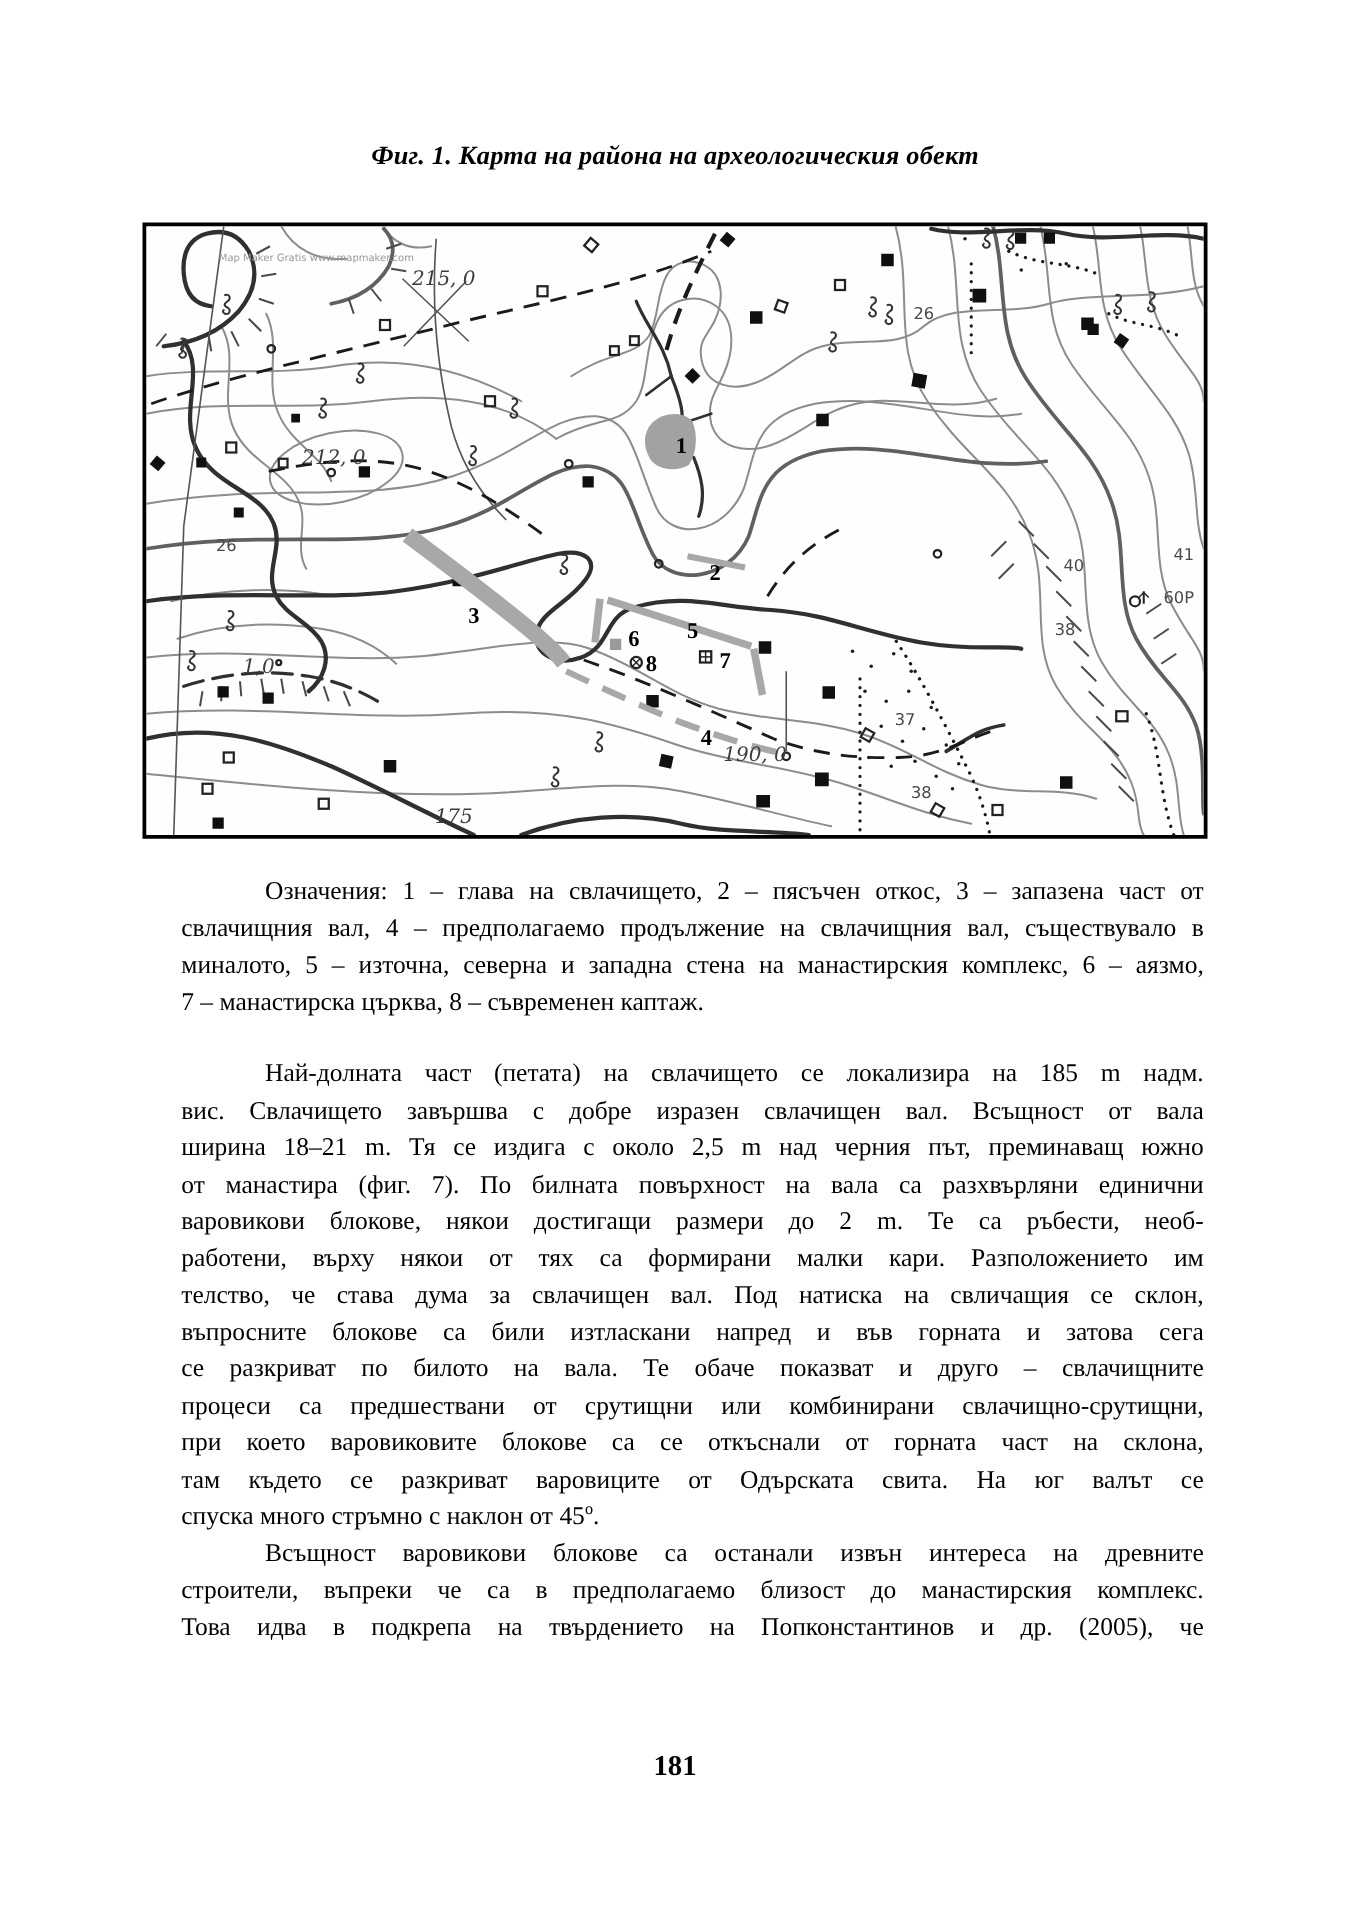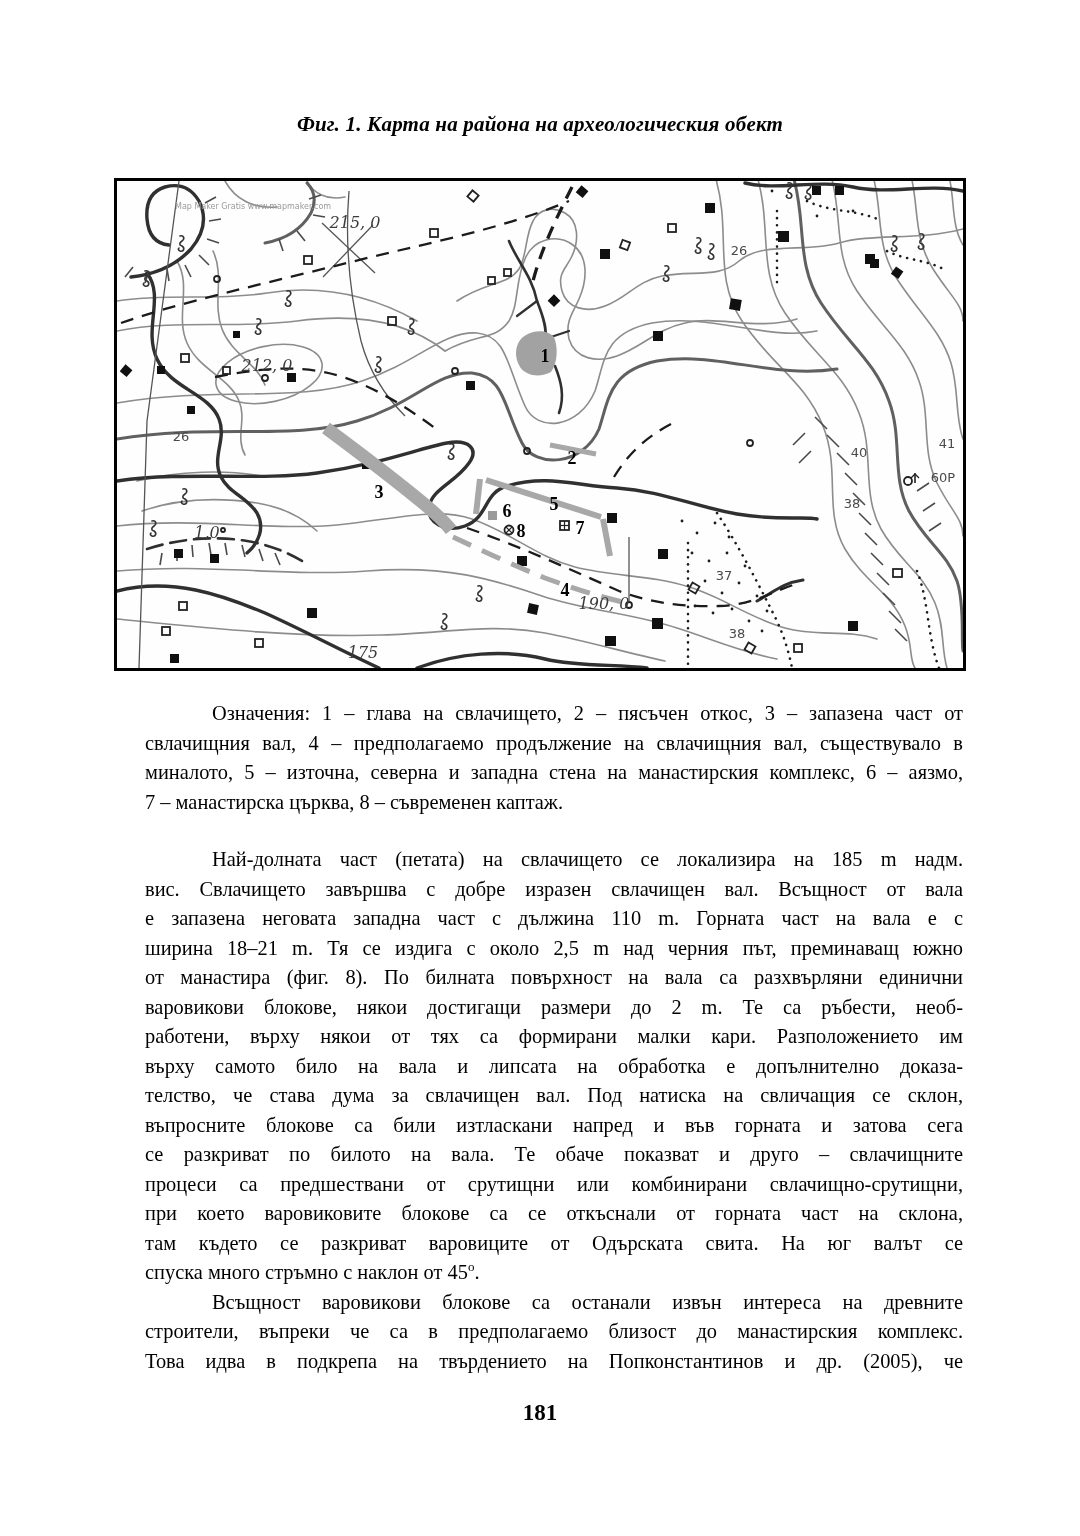--- a/index.html
+++ b/index.html
@@ -332,26 +332,24 @@
   <div class="textblock legend">
     <div class="line start">Означения: 1 – глава на свлачището, 2 – пясъчен откос, 3 – запазена част от</div>
     <div class="line">свлачищния вал, 4 – предполагаемо продължение на свлачищния вал, съществувало в</div>
     <div class="line">миналото, 5 – източна, северна и западна стена на манастирския комплекс, 6 – аязмо,</div>
     <div class="line end">7 – манастирска църква, 8 – съвременен каптаж.</div>
   </div>
 
   <div class="textblock bodytext">
     <div class="line start">Най-долната част (петата) на свлачището се локализира на 185 m надм.</div>
     <div class="line">вис. Свлачището завършва с добре изразен свлачищен вал. Всъщност от вала</div>
-    <div class="line">е запазена неговата западна част с дължина 110 m. Горната част на вала е с</div>
     <div class="line">ширина 18–21 m. Тя се издига с около 2,5 m над черния път, преминаващ южно</div>
-    <div class="line">от манастира (фиг. 8). По билната повърхност на вала са разхвърляни единични</div>
+    <div class="line">от манастира (фиг. 7). По билната повърхност на вала са разхвърляни единични</div>
     <div class="line">варовикови блокове, някои достигащи размери до 2 m. Те са ръбести, необ-</div>
     <div class="line">работени, върху някои от тях са формирани малки кари. Разположението им</div>
-    <div class="line">върху самото било на вала и липсата на обработка е допълнително доказа-</div>
     <div class="line">телство, че става дума за свлачищен вал. Под натиска на свличащия се склон,</div>
     <div class="line">въпросните блокове са били изтласкани напред и във горната и затова сега</div>
     <div class="line">се разкриват по билото на вала. Те обаче показват и друго – свлачищните</div>
     <div class="line">процеси са предшествани от срутищни или комбинирани свлачищно-срутищни,</div>
     <div class="line">при което варовиковите блокове са се откъснали от горната част на склона,</div>
     <div class="line">там където се разкриват варовиците от Одърската свита. На юг валът се</div>
     <div class="line end"><span>спуска много стръмно с наклон от 45</span><span class="sup">о</span><span>.</span></div>
     <div class="line start">Всъщност варовикови блокове са останали извън интереса на древните</div>
     <div class="line">строители, въпреки че са в предполагаемо близост до манастирския комплекс.</div>
     <div class="line">Това идва в подкрепа на твърдението на Попконстантинов и др. (2005), че</div>

